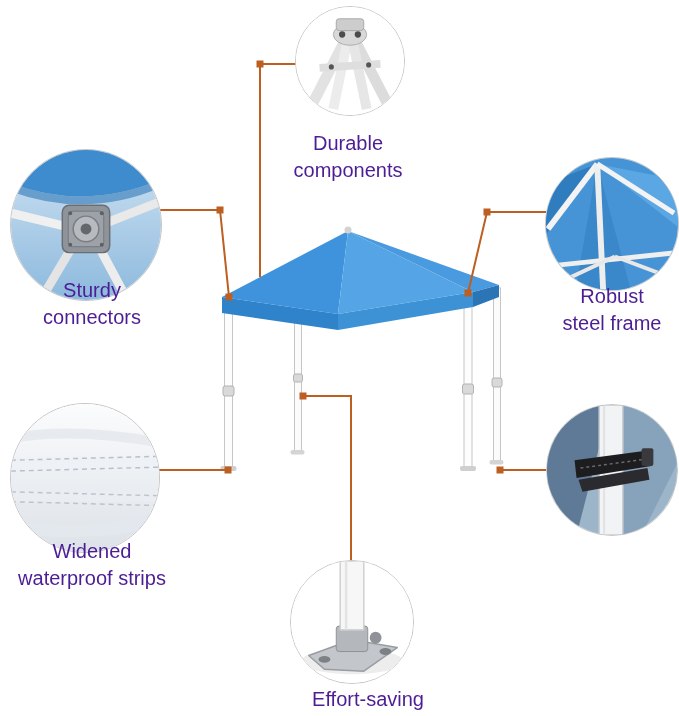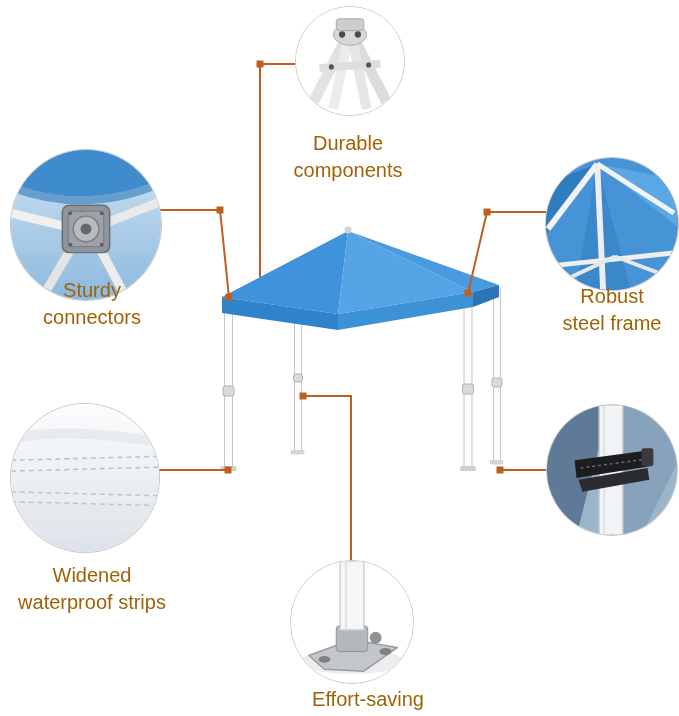--- a/index.html
+++ b/index.html
@@ -8,21 +8,21 @@
     font-family:"Liberation Sans", sans-serif;
   }
   .stage{position:absolute;inset:0;}
   .scene{position:absolute;left:0;top:0;width:679px;height:716px;z-index:1;}
   .circle{
     position:absolute;border-radius:50%;overflow:hidden;background:#fff;
     border:1px solid #c6c6c6;box-sizing:border-box;z-index:2;
   }
   .circle svg{display:block;width:100%;height:100%;}
   .label{
-    position:absolute;z-index:3;text-align:center;color:#a16207;
+    position:absolute;z-index:3;text-align:center;color:#4c1d95;
     font-size:20px;line-height:27px;font-weight:400;
   }
 </style>
 </head>
 <body>
 
 <div class="stage">
 
   <svg class="scene" viewBox="0 0 679 716">
 
@@ -179,16 +179,16 @@
       <rect x="46" y="66" width="32" height="26" rx="3" fill="#b4b8bd" stroke="#8f9398"></rect>
       <circle cx="86" cy="78" r="6" fill="#8f9398"></circle>
       <rect x="50" y="0" width="24" height="70" fill="#f7f7f7" stroke="#cfcfcf" stroke-width="1.5"></rect>
       <line x1="56" y1="0" x2="56" y2="70" stroke="#e3e3e3" stroke-width="2.5"></line>
     </svg>
   </div>
 
   <div class="label" style="left:268px;top:130px;width:160px;">Durable components</div>
   <div class="label" style="left:27px;top:277px;width:130px;">Sturdy connectors</div>
   <div class="label" style="left:560px;top:283px;width:104px;">Robust steel frame</div>
-  <div class="label" style="left:11px;top:538px;width:162px;margin-top:24px;">Widened waterproof strips</div>
+  <div class="label" style="left:11px;top:538px;width:162px;">Widened waterproof strips</div>
   <div class="label" style="left:288px;top:686px;width:160px;">Effort-saving</div>
 
 </div>
 
 </body></html>

